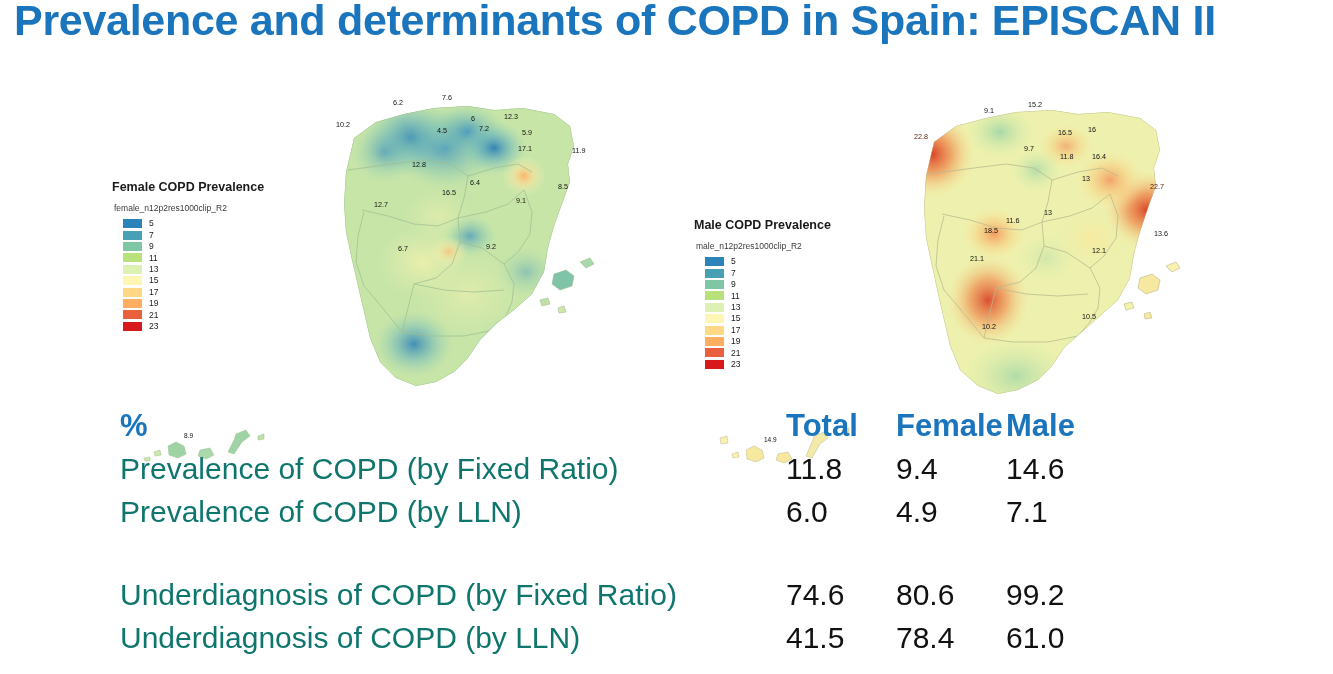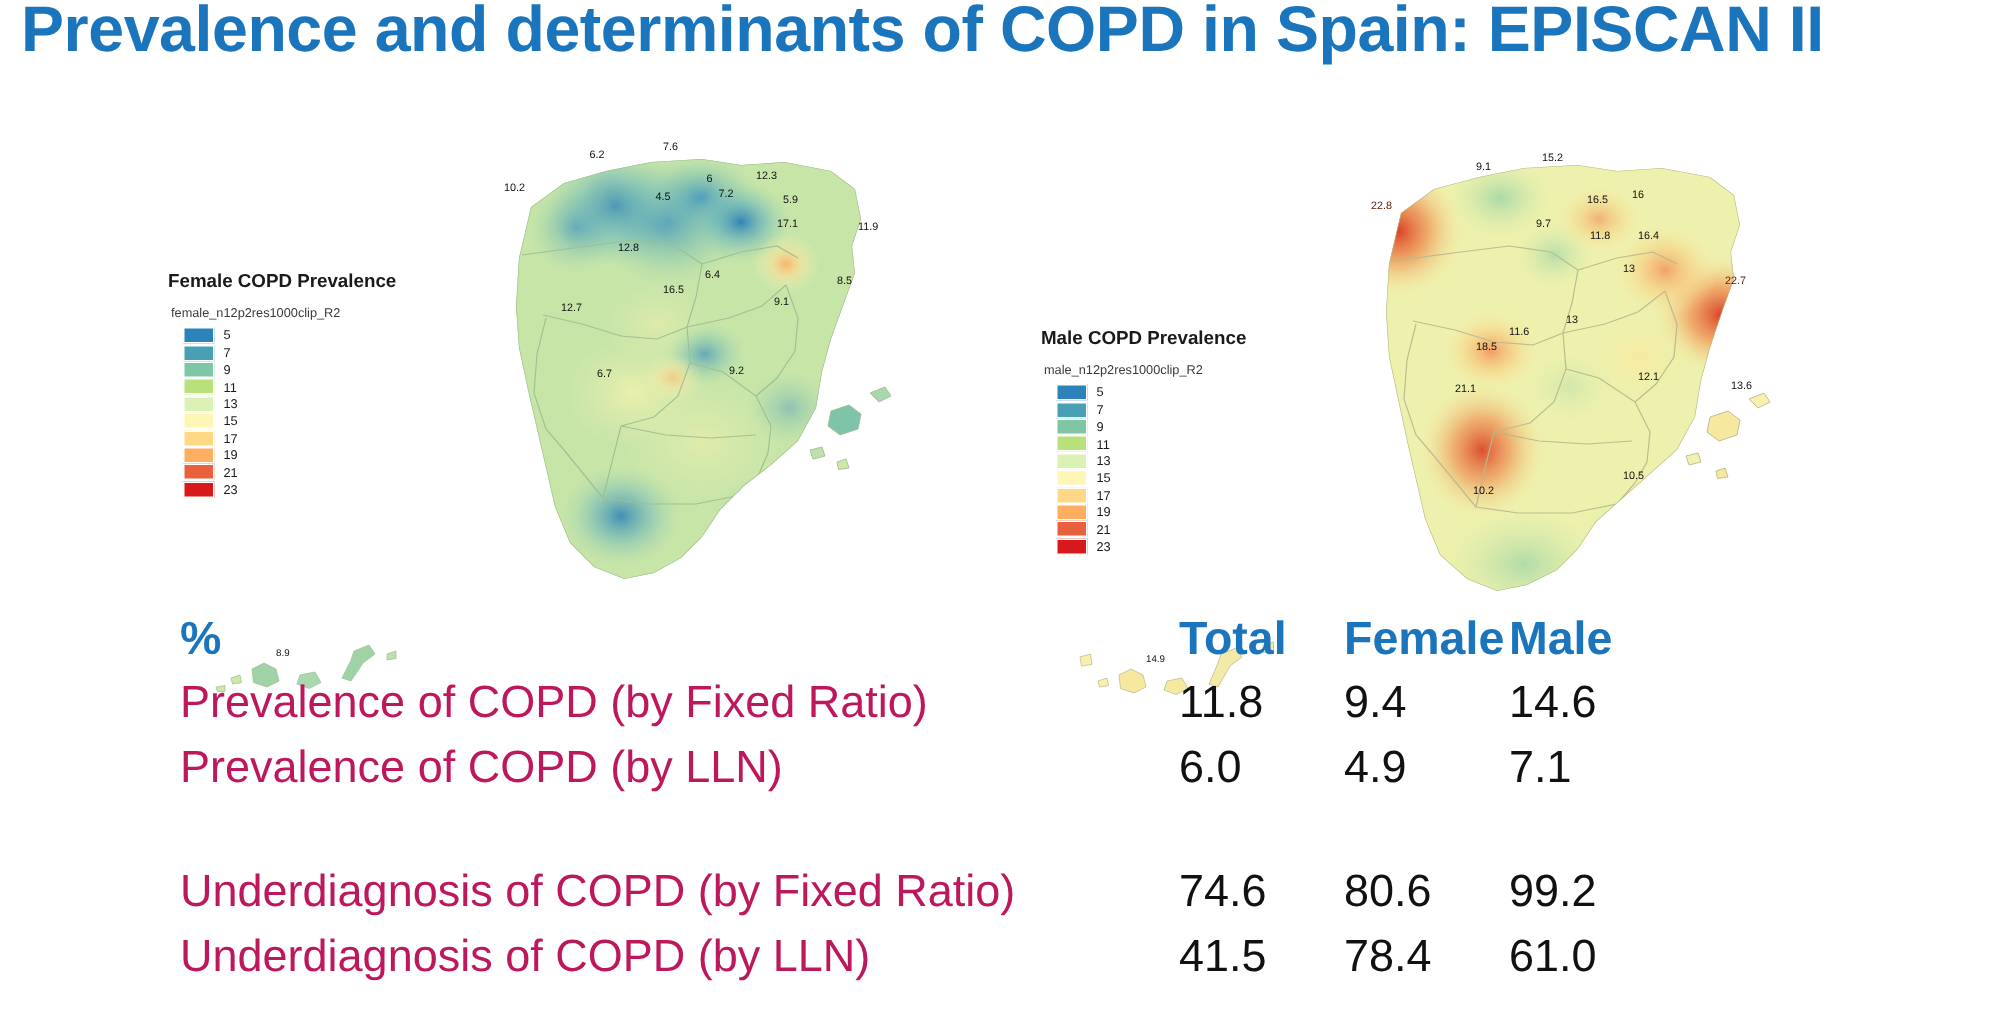--- a/index.html
+++ b/index.html
@@ -25,21 +25,21 @@
   .legend-swatch{width:19px;height:9px;border:0.5px solid #ffffff;margin-right:6px;}
   .legend-label{font-size:8.5px;color:#1a1a1a;line-height:1;}
   #table-block{position:absolute;left:120px;top:408px;width:1080px;}
   .trow{display:flex;align-items:baseline;}
   .tlabel{width:666px;flex:0 0 666px;white-space:nowrap;}
   .tcell{width:110px;flex:0 0 110px;text-align:left;white-space:nowrap;}
   #header-row{height:44px;}
   #header-row .tlabel{font-size:31px;font-weight:bold;color:#1b75bc;}
   #header-row .tcell{font-size:31px;font-weight:bold;color:#1b75bc;}
   .drow{height:43px;}
-  .drow .tlabel{font-size:30px;color:#be185d;font-weight:normal;}
+  .drow .tlabel{font-size:30px;color:#0f766e;font-weight:normal;}
   .drow .tcell{font-size:30px;color:#111111;font-weight:normal;}
   #spacer-row{height:40px;}
   .map-label{position:absolute;font-size:7.2px;color:#111;white-space:nowrap;font-family:"Liberation Sans", sans-serif;}
   .canary{position:absolute;}
   #female-canary{left:140px;top:424px;width:170px;height:40px;}
   #male-canary{left:716px;top:424px;width:180px;height:44px;}
 </style>
 </head>
 <body>
 
@@ -242,21 +242,21 @@
   <div class="map-label" style="left:128px;top:56px;">9.7</div>
   <div class="map-label" style="left:164px;top:64px;">11.8</div>
   <div class="map-label" style="left:196px;top:64px;">16.4</div>
   <div class="map-label" style="left:186px;top:86px;">13</div>
   <div class="map-label" style="left:254px;top:94px;color:#5a1a08;">22.7</div>
   <div class="map-label" style="left:88px;top:104px;margin-top:34px;">18.5</div>
   <div class="map-label" style="left:110px;top:128px;">11.6</div>
   <div class="map-label" style="left:148px;top:120px;">13</div>
   <div class="map-label" style="left:74px;top:166px;">21.1</div>
   <div class="map-label" style="left:196px;top:158px;">12.1</div>
-  <div class="map-label" style="left:258px;top:164px;">13.6</div>
+  <div class="map-label" style="left:258px;top:141px;">13.6</div>
   <div class="map-label" style="left:86px;top:234px;">10.2</div>
   <div class="map-label" style="left:186px;top:224px;">10.5</div>
 </div>
 
 <div class="canary" id="male-canary">
   <svg width="180" height="44" viewBox="0 0 180 44">
     <path d="M30,26 L38,22 L46,26 L48,34 L40,38 L31,35 Z" fill="#f7e8a0" stroke="#b9b98f" stroke-width="0.5"></path>
     <path d="M62,30 L72,28 L76,35 L68,39 L60,36 Z" fill="#f7e8a0" stroke="#b9b98f" stroke-width="0.5"></path>
     <path d="M98,12 L108,8 L112,14 L104,20 L96,34 L90,32 L96,18 Z" fill="#f3e9a8" stroke="#b9b98f" stroke-width="0.5"></path>
     <path d="M16,30 L22,28 L23,33 L17,34 Z" fill="#fbefb0" stroke="#b9b98f" stroke-width="0.5"></path>

